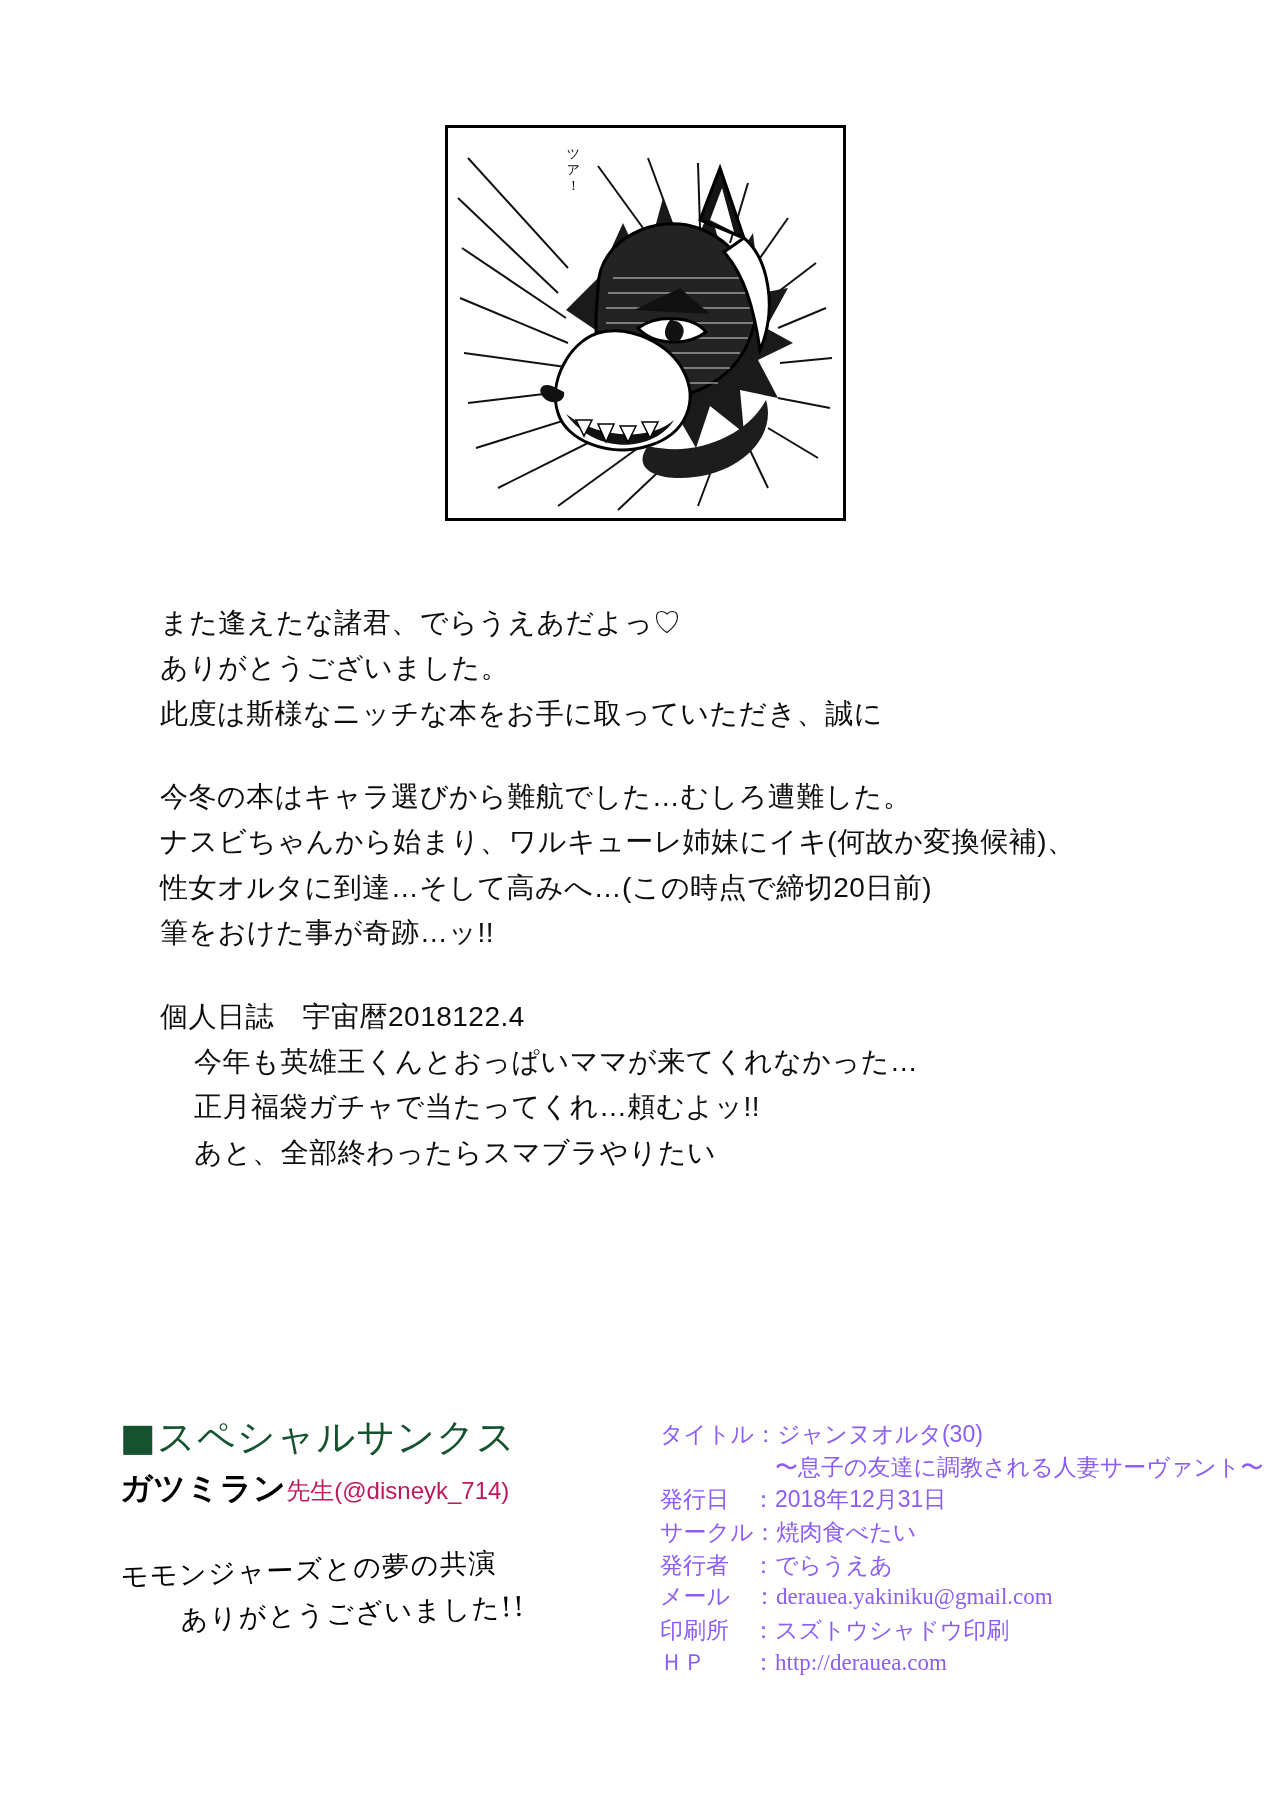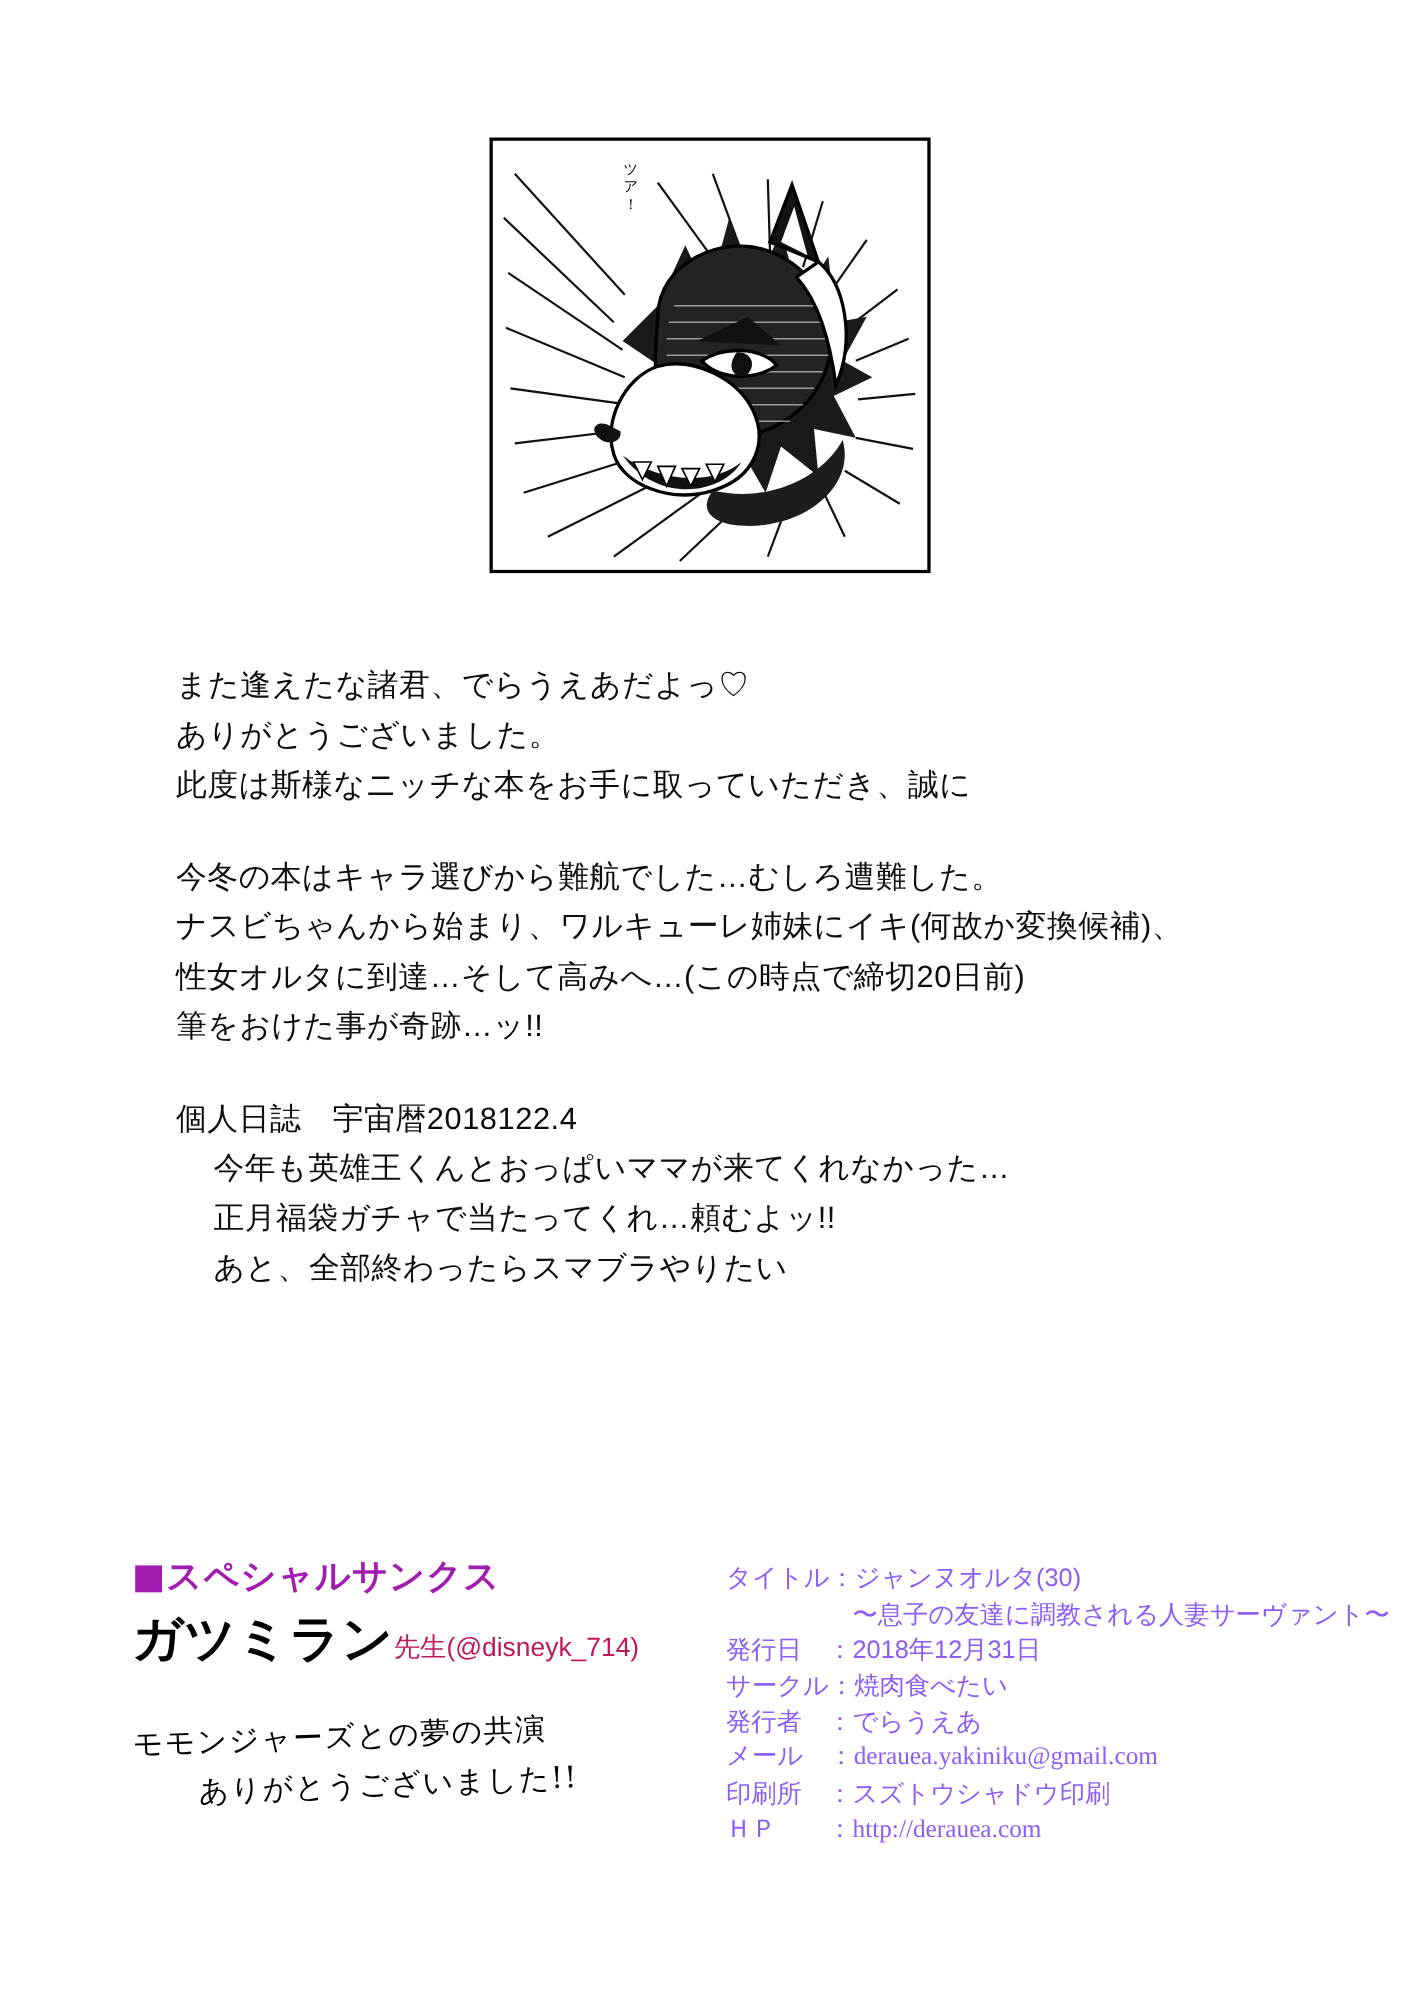--- a/index.html
+++ b/index.html
@@ -61,31 +61,31 @@
 
   
   .thanks {
     position: absolute;
     left: 120px;
     top: 1412px;
     width: 520px;
   }
   .thanks-title {
     font-family: "DejaVu Sans", sans-serif;
-    font-weight: bold;
-    font-size: 32px;
+    font-weight: normal;
+    font-size: 38px;
     letter-spacing: 1px;
     line-height: 1.35;
-    color: #a21caf;
+    color: #14532d;
     white-space: pre;
   }
   .thanks-name {
     font-family: "DejaVu Sans", sans-serif;
     font-weight: bold;
-    font-size: 46px;
+    font-size: 32px;
     letter-spacing: 0.5px;
     color: #000;
     display: inline-block;
     margin-top: 4px;
   }
   .thanks-sensei {
     font-size: 24px;
     font-weight: normal;
     letter-spacing: 0px;
     color: #be185d;

